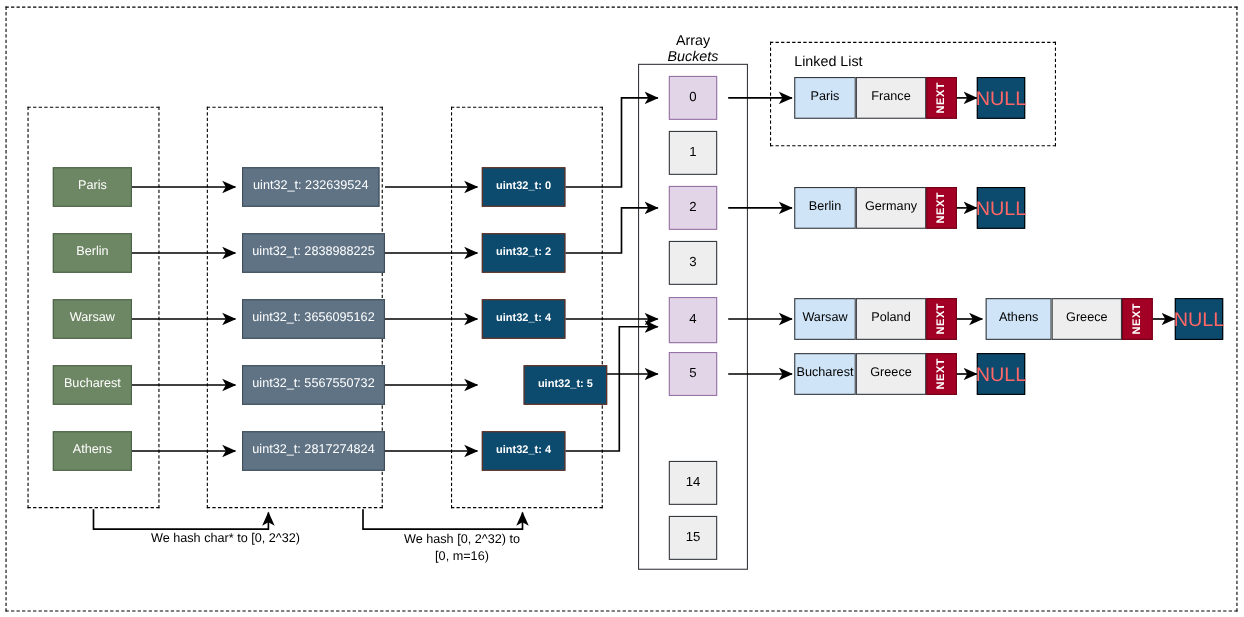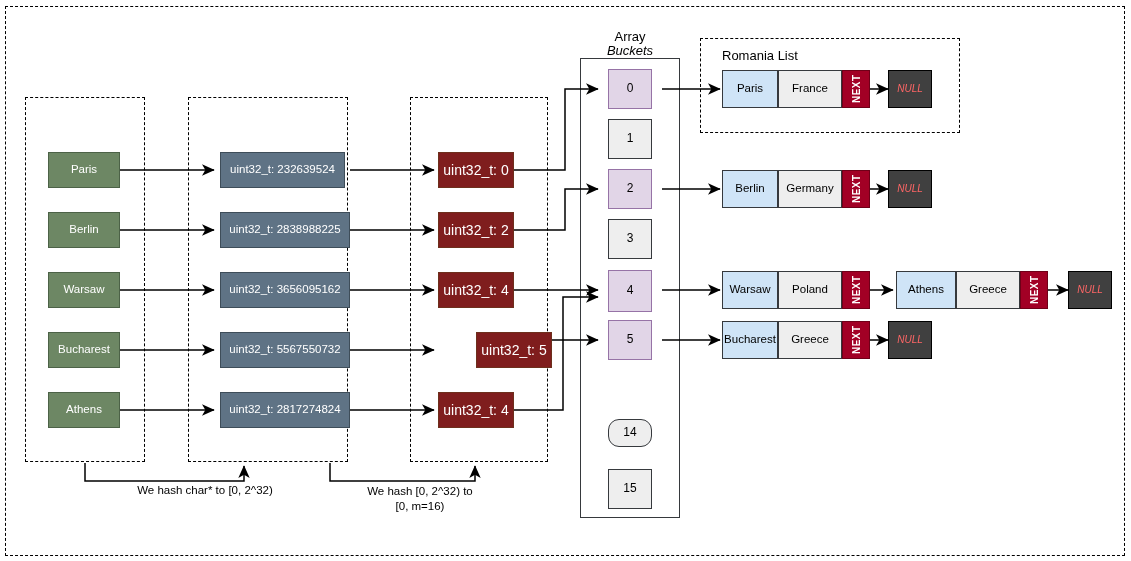--- a/index.html
+++ b/index.html
@@ -29,22 +29,23 @@
   }
   .green-box{
     background:#6d8764;border:1.4px solid #4c6247;color:#ffffff;
     font-size:11.5px;
   }
   .blue-box{
     background:#5f7385;border:1.4px solid #3e4d59;color:#ffffff;
     font-size:11.5px;
   }
   .orange-box{
-    background:#7f1d1d;border:1.4px solid #6d2f1c;color:#ffffff;
-    font-size:14px;
+    background:#0c4a6e;border:1.4px solid #6d2f1c;color:#ffffff;
+    font-size:10px;
+    font-weight:bold;
   }
   .bucket{
     background:#eeeeee;border:1.5px solid #36393d;color:#000000;font-size:12px;
   }
   .bucket.used{
     background:#e1d5e7;border:1.5px solid #9673a6;
   }
   .ll-key{
     background:#cfe4f7;border:1.4px solid #36393d;color:#000000;font-size:11.5px;
   }
@@ -52,23 +53,22 @@
     background:#eeeeee;border:1.4px solid #36393d;color:#000000;font-size:11.5px;
   }
   .ll-next{
     background:#a20025;border:1.4px solid #6f0018;color:#ffffff;
     font-size:10px;font-weight:bold;letter-spacing:0.5px;
   }
   .ll-next span{
     transform:rotate(-90deg);white-space:nowrap;display:block;
   }
   .null-box{
-    background:#404040;border:1.4px solid #000000;color:#ff6666;
-    font-size:10px;
-    font-style:italic;
+    background:#0c4a6e;border:1.4px solid #000000;color:#ff6666;
+    font-size:18px;
   }
   .lbl{
     color:#000000;font-size:13px;white-space:nowrap;
   }
   .lbl-italic{font-style:italic;}
   .caption{
     color:#000000;font-size:11.5px;text-align:center;line-height:1.3;
   }
   svg.wires{position:absolute;left:0;top:0;width:1131px;height:561px;overflow:visible;}
 </style>
@@ -81,21 +81,21 @@
 
   <div class="abs group-dash" style="left:25px;top:97px;width:120px;height:365px;"></div>
   <div class="abs group-dash" style="left:188px;top:97px;width:160px;height:365px;"></div>
   <div class="abs group-dash" style="left:410px;top:97px;width:138px;height:365px;"></div>
   <div class="abs group-dash" style="left:700px;top:38px;width:260px;height:95px;"></div>
 
   <div class="abs plain-box" style="left:580px;top:58px;width:100px;height:460px;"></div>
 
   <div class="abs lbl cell" style="left:590px;top:30px;width:80px;height:14px;">Array</div>
   <div class="abs lbl lbl-italic cell" style="left:590px;top:44px;width:80px;height:14px;">Buckets</div>
-  <div class="abs lbl" style="left:722px;top:48px;width:120px;height:14px;">Romania List</div>
+  <div class="abs lbl" style="left:722px;top:48px;width:120px;height:14px;">Linked List</div>
 
   <svg class="wires">
     <defs>
       <marker id="ah" markerWidth="9" markerHeight="9" refX="8" refY="4.5" orient="auto">
         <path d="M0,0.7 L8.5,4.5 L0,8.3 L2.2,4.5 Z" fill="#000"></path>
       </marker>
     </defs>
     <g stroke="#000" stroke-width="1.5" fill="none">
 
       <line x1="120" y1="170" x2="214" y2="170" marker-end="url(#ah)"></line>
@@ -153,21 +153,21 @@
   <div class="abs cell orange-box" style="left:438px;top:272px;width:76px;height:36px;">uint32_t: 4</div>
   <div class="abs cell orange-box" style="left:438px;top:332px;width:76px;height:36px;margin-left:38px;">uint32_t: 5</div>
   <div class="abs cell orange-box" style="left:438px;top:392px;width:76px;height:36px;">uint32_t: 4</div>
 
   <div class="abs cell bucket used" style="left:608px;top:69px;width:44px;height:40px;">0</div>
   <div class="abs cell bucket" style="left:608px;top:119px;width:44px;height:40px;">1</div>
   <div class="abs cell bucket used" style="left:608px;top:169px;width:44px;height:40px;">2</div>
   <div class="abs cell bucket" style="left:608px;top:219px;width:44px;height:40px;">3</div>
   <div class="abs cell bucket used" style="left:608px;top:270px;width:44px;height:42px;">4</div>
   <div class="abs cell bucket used" style="left:608px;top:320px;width:44px;height:40px;">5</div>
-  <div class="abs cell bucket" style="left:608px;top:419px;width:44px;height:28px;border-radius:11px;">14</div>
+  <div class="abs cell bucket" style="left:608px;top:419px;width:44px;height:40px;">14</div>
   <div class="abs cell bucket" style="left:608px;top:469px;width:44px;height:40px;">15</div>
 
   <div class="abs cell ll-key" style="left:722px;top:70px;width:56px;height:38px;">Paris</div>
   <div class="abs cell ll-val" style="left:778px;top:70px;width:64px;height:38px;">France</div>
   <div class="abs cell ll-next" style="left:842px;top:70px;width:28px;height:38px;">
       <span>NEXT</span>
     </div>
   <div class="abs cell null-box" style="left:888px;top:70px;width:44px;height:38px;">NULL</div>
 
   <div class="abs cell ll-key" style="left:722px;top:170px;width:56px;height:38px;">Berlin</div>

